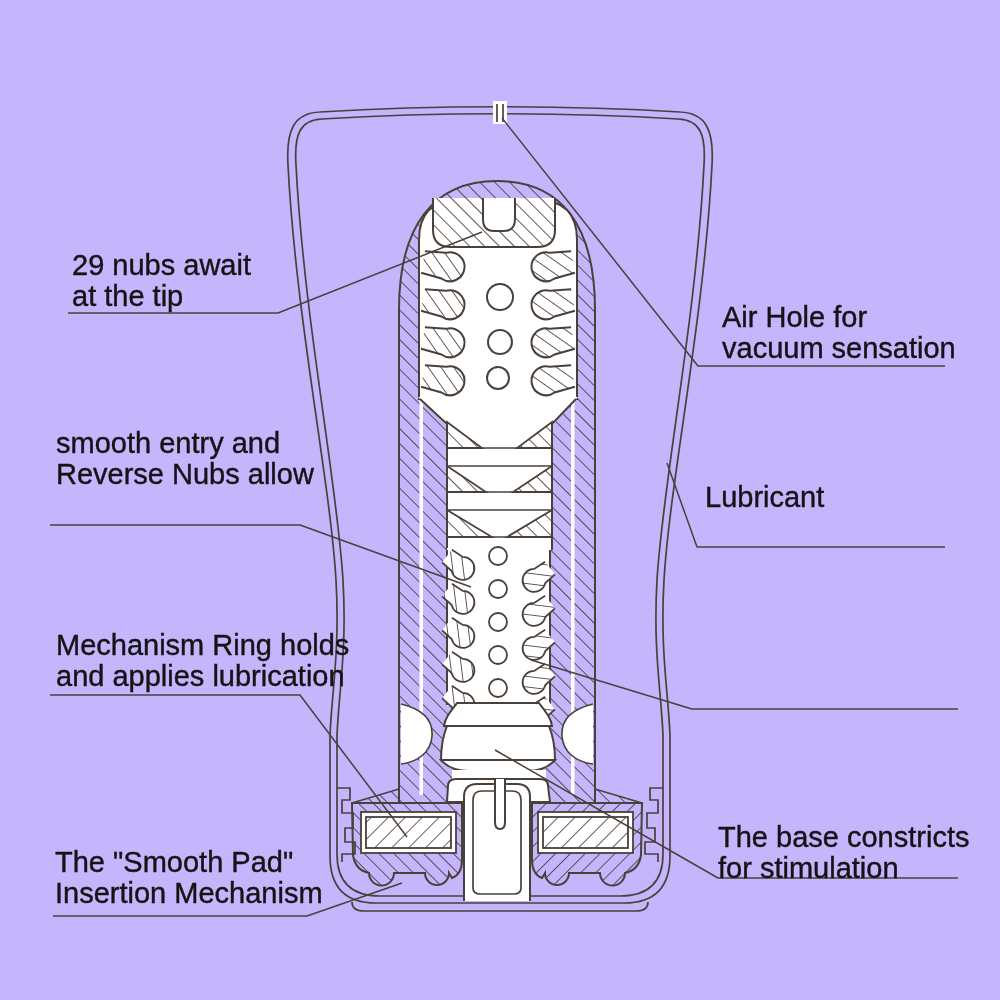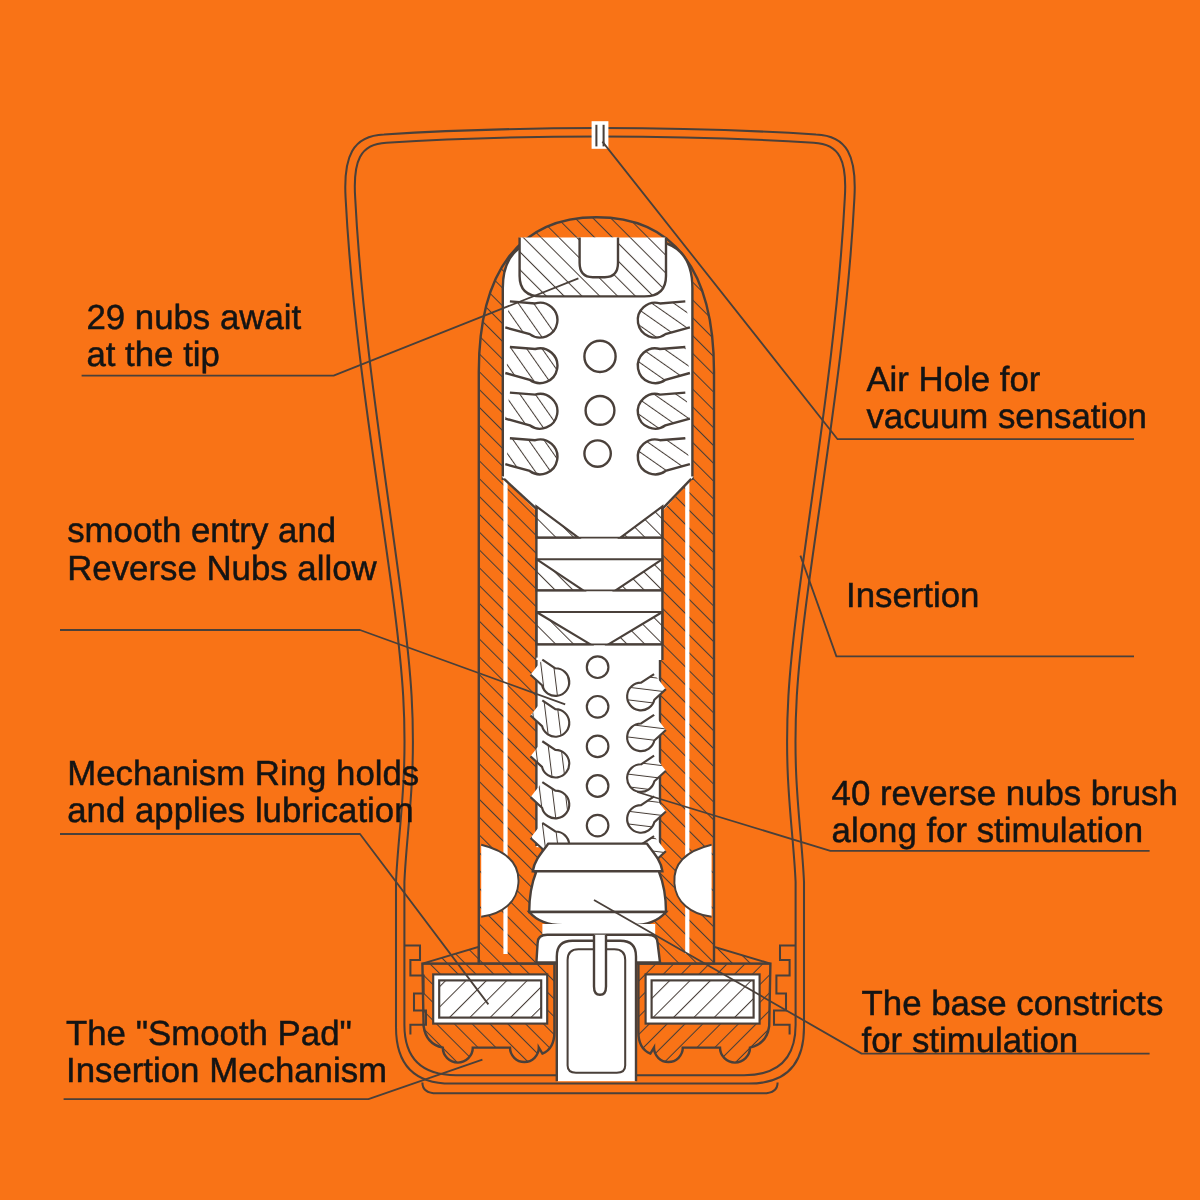--- a/index.html
+++ b/index.html
@@ -1,16 +1,16 @@
 <!DOCTYPE html>
 <html><head>
 <meta charset="utf-8">
 <style>
   html,body{margin:0;padding:0;background:#fff;}
-  #stage{position:relative;width:1000px;height:1000px;background:#f97316;overflow:hidden;
+  #stage{position:relative;width:1000px;height:1000px;background:#c4b5fd;overflow:hidden;
          font-family:"Liberation Sans",sans-serif;}
   #stage svg{position:absolute;left:0;top:0;}
   .label{position:absolute;color:#141414;font-size:29px;line-height:31px;font-weight:400;
          white-space:nowrap;letter-spacing:0px;-webkit-text-stroke:0.4px #141414;}
 </style>
 </head>
 <body>
 
 <div id="stage">
 <svg width="1000" height="1000" viewBox="0 0 1000 1000">
@@ -175,30 +175,26 @@
   </div>
   <div class="label" style="left:722px;top:302px">
     <div>Air Hole for</div>
     <div>vacuum sensation</div>
   </div>
   <div class="label" style="left:56px;top:428px">
     <div>smooth entry and</div>
     <div>Reverse Nubs allow</div>
   </div>
   <div class="label" style="left:705px;top:482px">
-    <div>Insertion</div>
+    <div>Lubricant</div>
   </div>
   <div class="label" style="left:56px;top:630px">
     <div>Mechanism Ring holds</div>
     <div>and applies lubrication</div>
   </div>
-  <div class="label" style="left:693px;top:647px">
-    <div>40 reverse nubs brush</div>
-    <div>along for stimulation</div>
-  </div>
   <div class="label" style="left:55px;top:847px">
     <div>The "Smooth Pad"</div>
     <div>Insertion Mechanism</div>
   </div>
   <div class="label" style="left:718px;top:822px">
     <div>The base constricts</div>
     <div>for stimulation</div>
   </div>
 </div>
 

